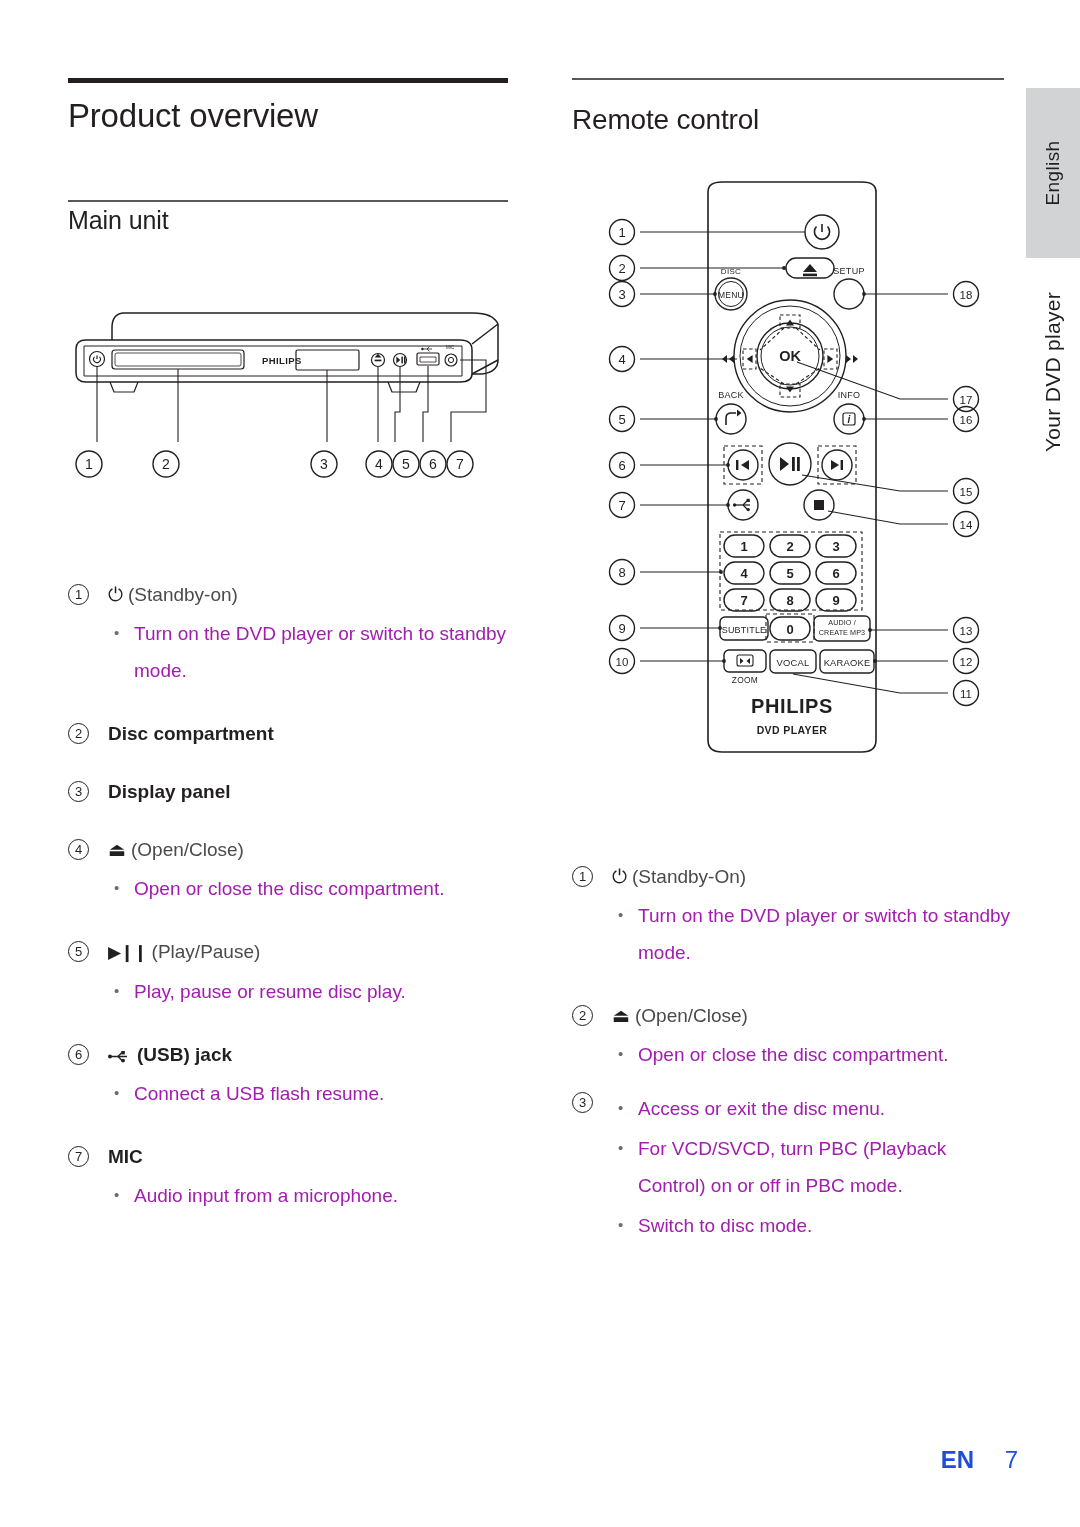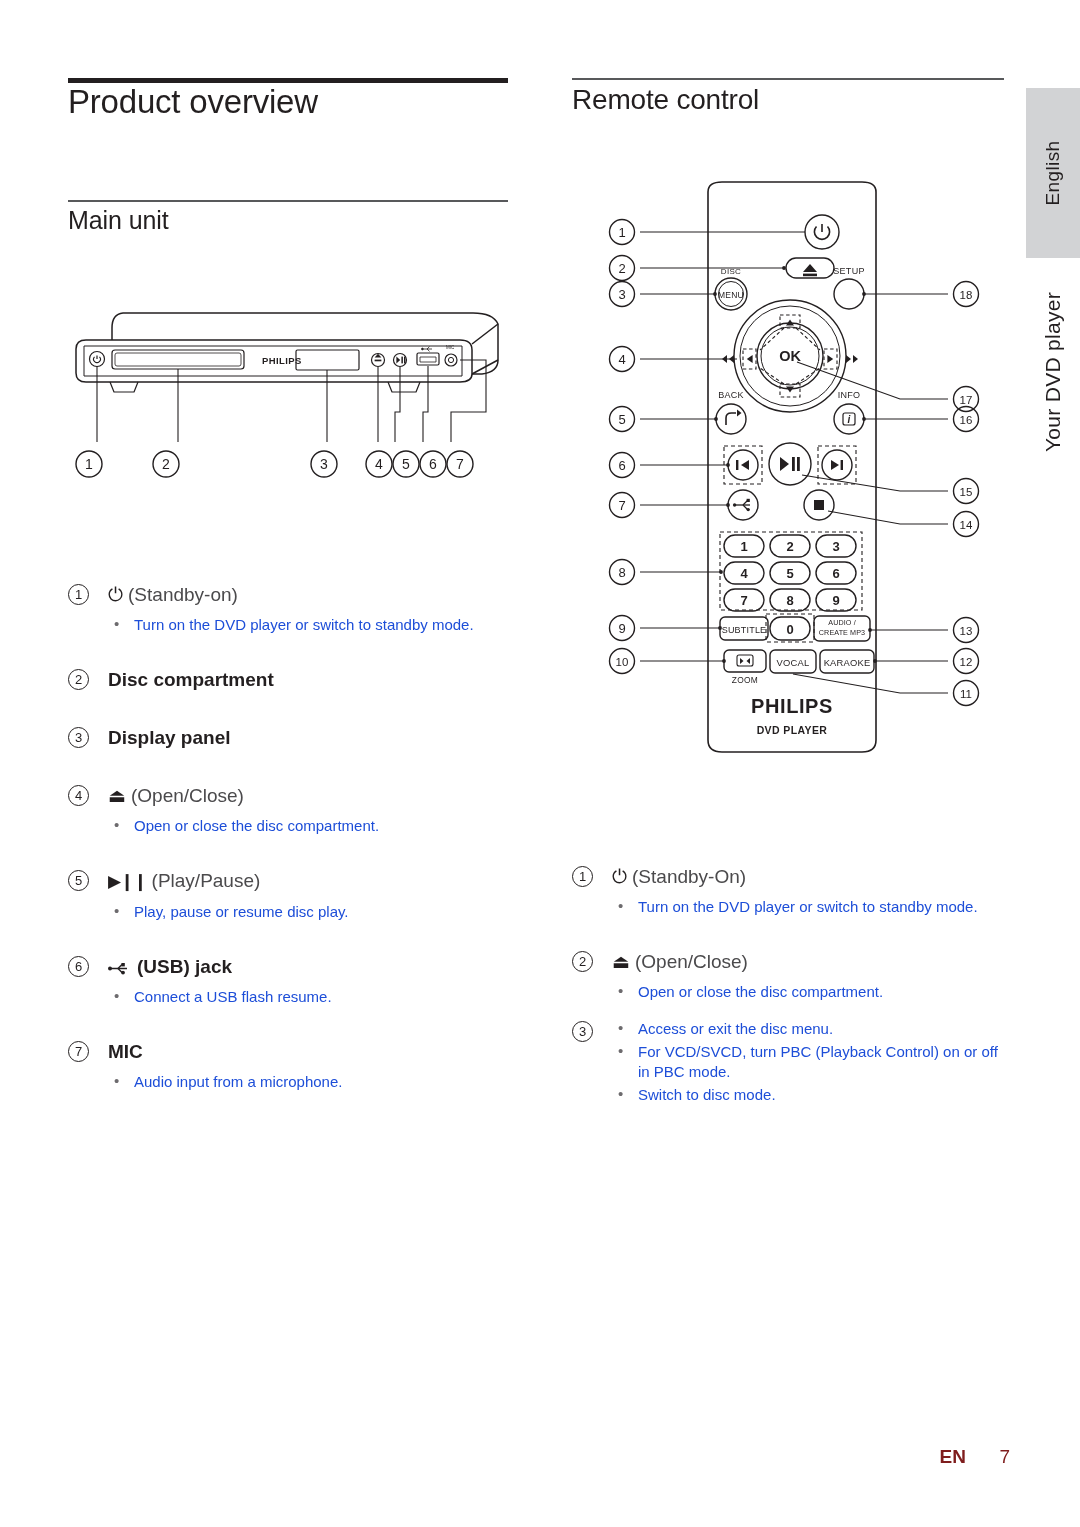--- a/index.html
+++ b/index.html
@@ -37,21 +37,21 @@
 
   
   .col-left  { position: absolute; left: 68px;  top: 0; width: 440px; }
   .col-right { position: absolute; left: 572px; top: 0; width: 432px; }
 
   .rule-thick { height: 5px; background: #231f20; }
   .rule-thin  { height: 1.6px; background: #58595b; }
 
   h1.section {
     font-size: 33px; font-weight: normal; letter-spacing: -.2px;
-    color: #231f20; 
+    color: #231f20; padding-top: 14px;
   }
   h2.sub {
     font-size: 25px; font-weight: normal; letter-spacing: -.1px;
     color: #231f20; padding-top: 4px;
   }
 
   
   .item { position: relative; padding-left: 40px; margin-top: 17px; }
   .num-circle {
     position: absolute; left: 0; top: 2px;
@@ -61,32 +61,32 @@
     color: #231f20;
   }
   .item-title { font-size: 19px; line-height: 26px; color: #4b4a4c; margin-top: 32px; }
   .item-title.bold { font-weight: bold; color: #231f20; }
   .glyph { font-size: 19px; color: #231f20; padding-right: 5px; }
   .glyph.pp { letter-spacing: -1px; font-size: 17px; }
 
   ul.bullets { list-style: none; margin-top: 7px; }
   ul.bullets li {
     position: relative; padding-left: 26px;
-    font-size: 15px; line-height: 20px; color: #1d4ed8;
+    font-size: 19px; line-height: 37px; color: #a21caf;
     margin-bottom: 3px;
   }
   ul.bullets li:before {
     content: "\2022"; position: absolute; left: 6px; top: -1px;
     font-size: 15px; color: #6d6b6e;
   }
 
   
   .footer {
-    position: absolute; left: 4px; top: 1446px; width: 1006px;
-    text-align: right; font-size: 19px; color: #7f1d1d;
+    position: absolute; left: 12px; top: 1446px; width: 1006px;
+    text-align: right; font-size: 24px; color: #1d4ed8;
   }
   .footer .en { font-weight: bold; }
   .footer .pg { display: inline-block; width: 44px; text-align: right; }
 
   svg { display: block; }
   .figure { position: absolute; }
 </style>
 </head>
 <body>
 
@@ -270,21 +270,21 @@
         </ul>
       </div>
 
     </div>
   </div>
 
   <div class="col-right">
 
     <div style="position:absolute;top:78px;width:432px;">
       <div class="rule-thin"></div>
-      <h1 class="section" style="font-size:28px;padding-top:4px;">Remote control</h1>
+      <h1 class="section" style="font-size:28px;padding-top:24px;">Remote control</h1>
     </div>
 
     <div class="figure" style="left:28px;top:180px;width:400px;height:590px;">
       <svg width="400" height="590" viewBox="0 0 400 590">
 
         <g fill="#fff" stroke="#231f20" stroke-width="1.6">
           <path d="M108 12 Q108 2 122 2 L262 2 Q276 2 276 12 L276 560 Q276 572 262 572 L122 572 Q108 572 108 560 Z"></path>
         </g>
 
         <g stroke="#231f20" fill="none" stroke-width="1.4">

